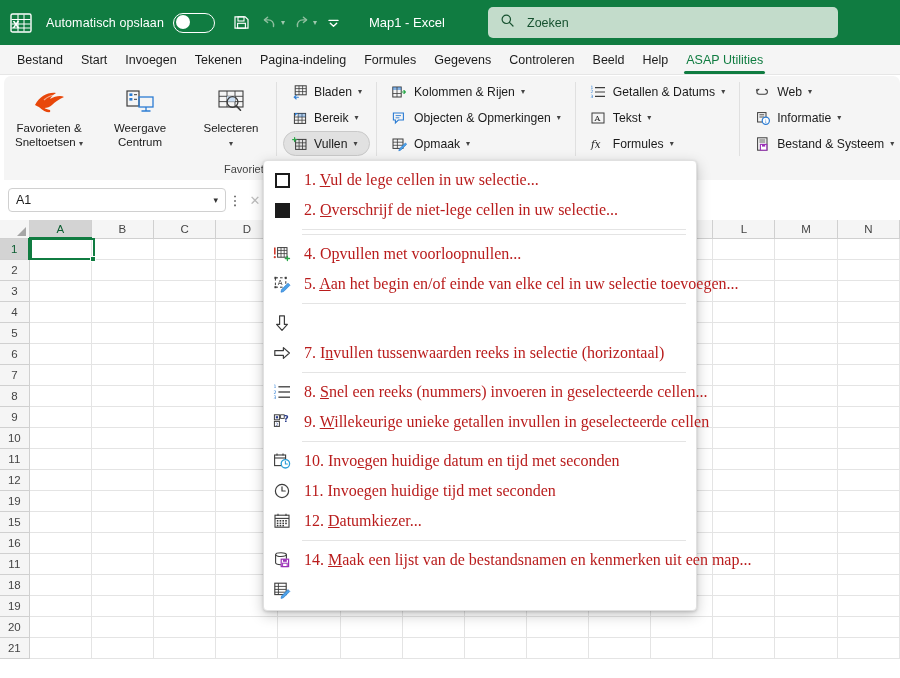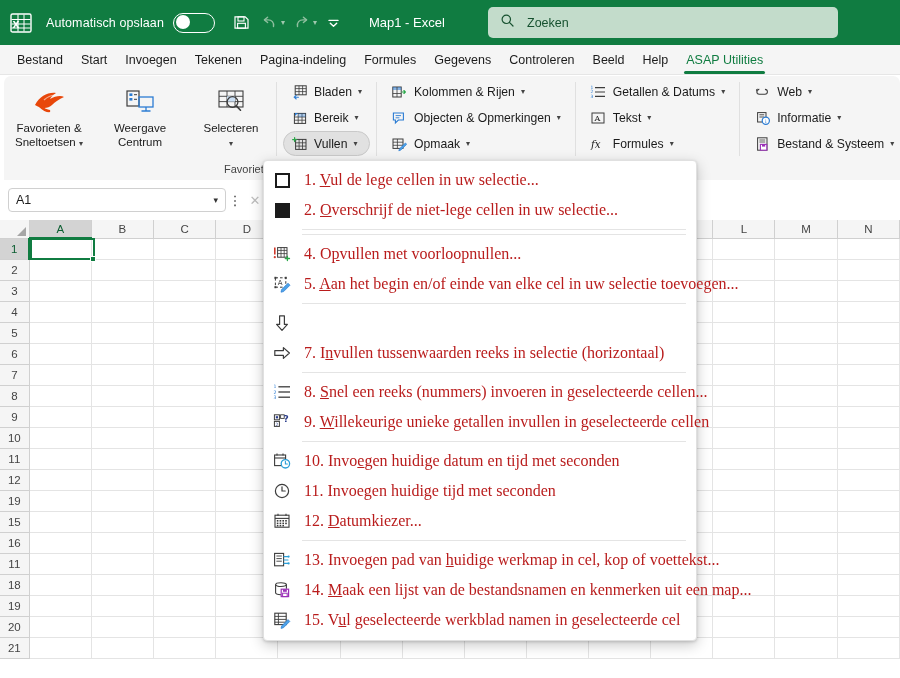--- a/index.html
+++ b/index.html
@@ -1001,34 +1001,20 @@
               <rect x="9.4" y="13" width="1.6" height="1.4"></rect>
             </g>
           </svg>
         </span>
         <span class="ml">12. <u>D</u>atumkiezer...</span>
       </div>
       <div class="msep"></div>
       <div class="mitem">
         <span class="mi">
           <svg width="18" height="18" viewBox="0 0 18 18">
-            <rect x="1.6" y="2.4" width="9" height="12.4" fill="none" stroke="#3C3C3C" stroke-width="1.1"></rect>
-            <line x1="3.4" y1="5" x2="8.8" y2="5" stroke="#3C3C3C" stroke-width=".9"></line>
-            <line x1="3.4" y1="7.6" x2="8.8" y2="7.6" stroke="#3C3C3C" stroke-width=".9"></line>
-            <line x1="3.4" y1="10.2" x2="8.8" y2="10.2" stroke="#3C3C3C" stroke-width=".9"></line>
-            <path d="M11 5.6h4M11 9h4M11 12.4h4" stroke="#2B9FD8" stroke-width="1.2" stroke-linecap="round"></path>
-            <circle cx="15.6" cy="5.6" r="1.1" fill="#2B9FD8"></circle>
-            <circle cx="15.6" cy="12.4" r="1.1" fill="#2B9FD8"></circle>
-          </svg>
-        </span>
-        <span class="ml">13. Invoegen pad van <u>h</u>uidige werkmap in cel, kop of voettekst...</span>
-      </div>
-      <div class="mitem">
-        <span class="mi">
-          <svg width="18" height="18" viewBox="0 0 18 18">
             <ellipse cx="8" cy="3.6" rx="5.4" ry="1.9" fill="none" stroke="#3C3C3C" stroke-width="1.1"></ellipse>
             <path d="M2.6 3.6v8.2c0 1 2.4 1.9 5.4 1.9" fill="none" stroke="#3C3C3C" stroke-width="1.1"></path>
             <path d="M13.4 3.6v4.2" fill="none" stroke="#3C3C3C" stroke-width="1.1"></path>
             <rect x="8.2" y="8.2" width="7.4" height="7.4" fill="#ffffff" stroke="#9B30B8" stroke-width="1.2"></rect>
             <rect x="10" y="8.2" width="3.8" height="2.6" fill="#9B30B8"></rect>
             <rect x="9.6" y="12.2" width="4.6" height="3.4" fill="none" stroke="#9B30B8" stroke-width="1"></rect>
           </svg>
         </span>
         <span class="ml">14. <u>M</u>aak een lijst van de bestandsnamen en kenmerken uit een map...</span>
       </div>
@@ -1036,17 +1022,16 @@
         <span class="mi">
           <svg width="18" height="18" viewBox="0 0 18 18">
             <rect x="1.8" y="2.2" width="11.4" height="11.4" fill="none" stroke="#3C3C3C" stroke-width="1.1"></rect>
             <line x1="1.8" y1="5.4" x2="13.2" y2="5.4" stroke="#3C3C3C" stroke-width=".9"></line>
             <line x1="1.8" y1="8.4" x2="13.2" y2="8.4" stroke="#3C3C3C" stroke-width=".9"></line>
             <line x1="1.8" y1="11.2" x2="13.2" y2="11.2" stroke="#3C3C3C" stroke-width=".9"></line>
             <line x1="5.4" y1="2.2" x2="5.4" y2="13.6" stroke="#3C3C3C" stroke-width=".9"></line>
             <path d="M8.6 15 15 8.6l1.8 1.8L10.4 16.8l-2.4.6z" fill="#4EA3E8" stroke="#2B7CD3" stroke-width=".7"></path>
           </svg>
         </span>
-        <span class="ml">15. V<u>u</u>l geselecteerde werkblad namen in  geselecteerde cel</span>
       </div>
     </div>
 
 </div>
 
 </body></html>

